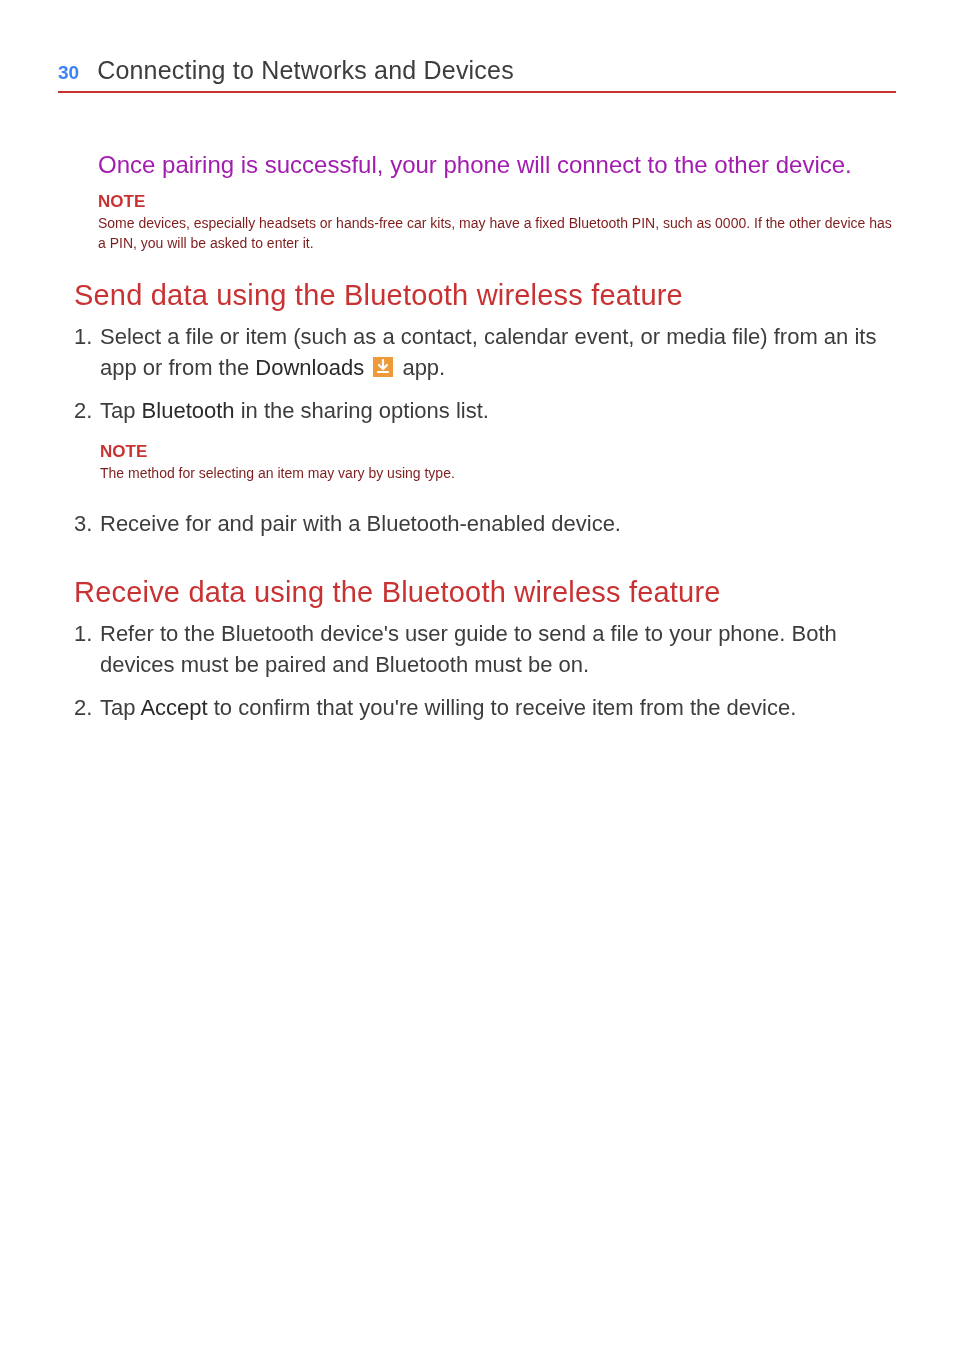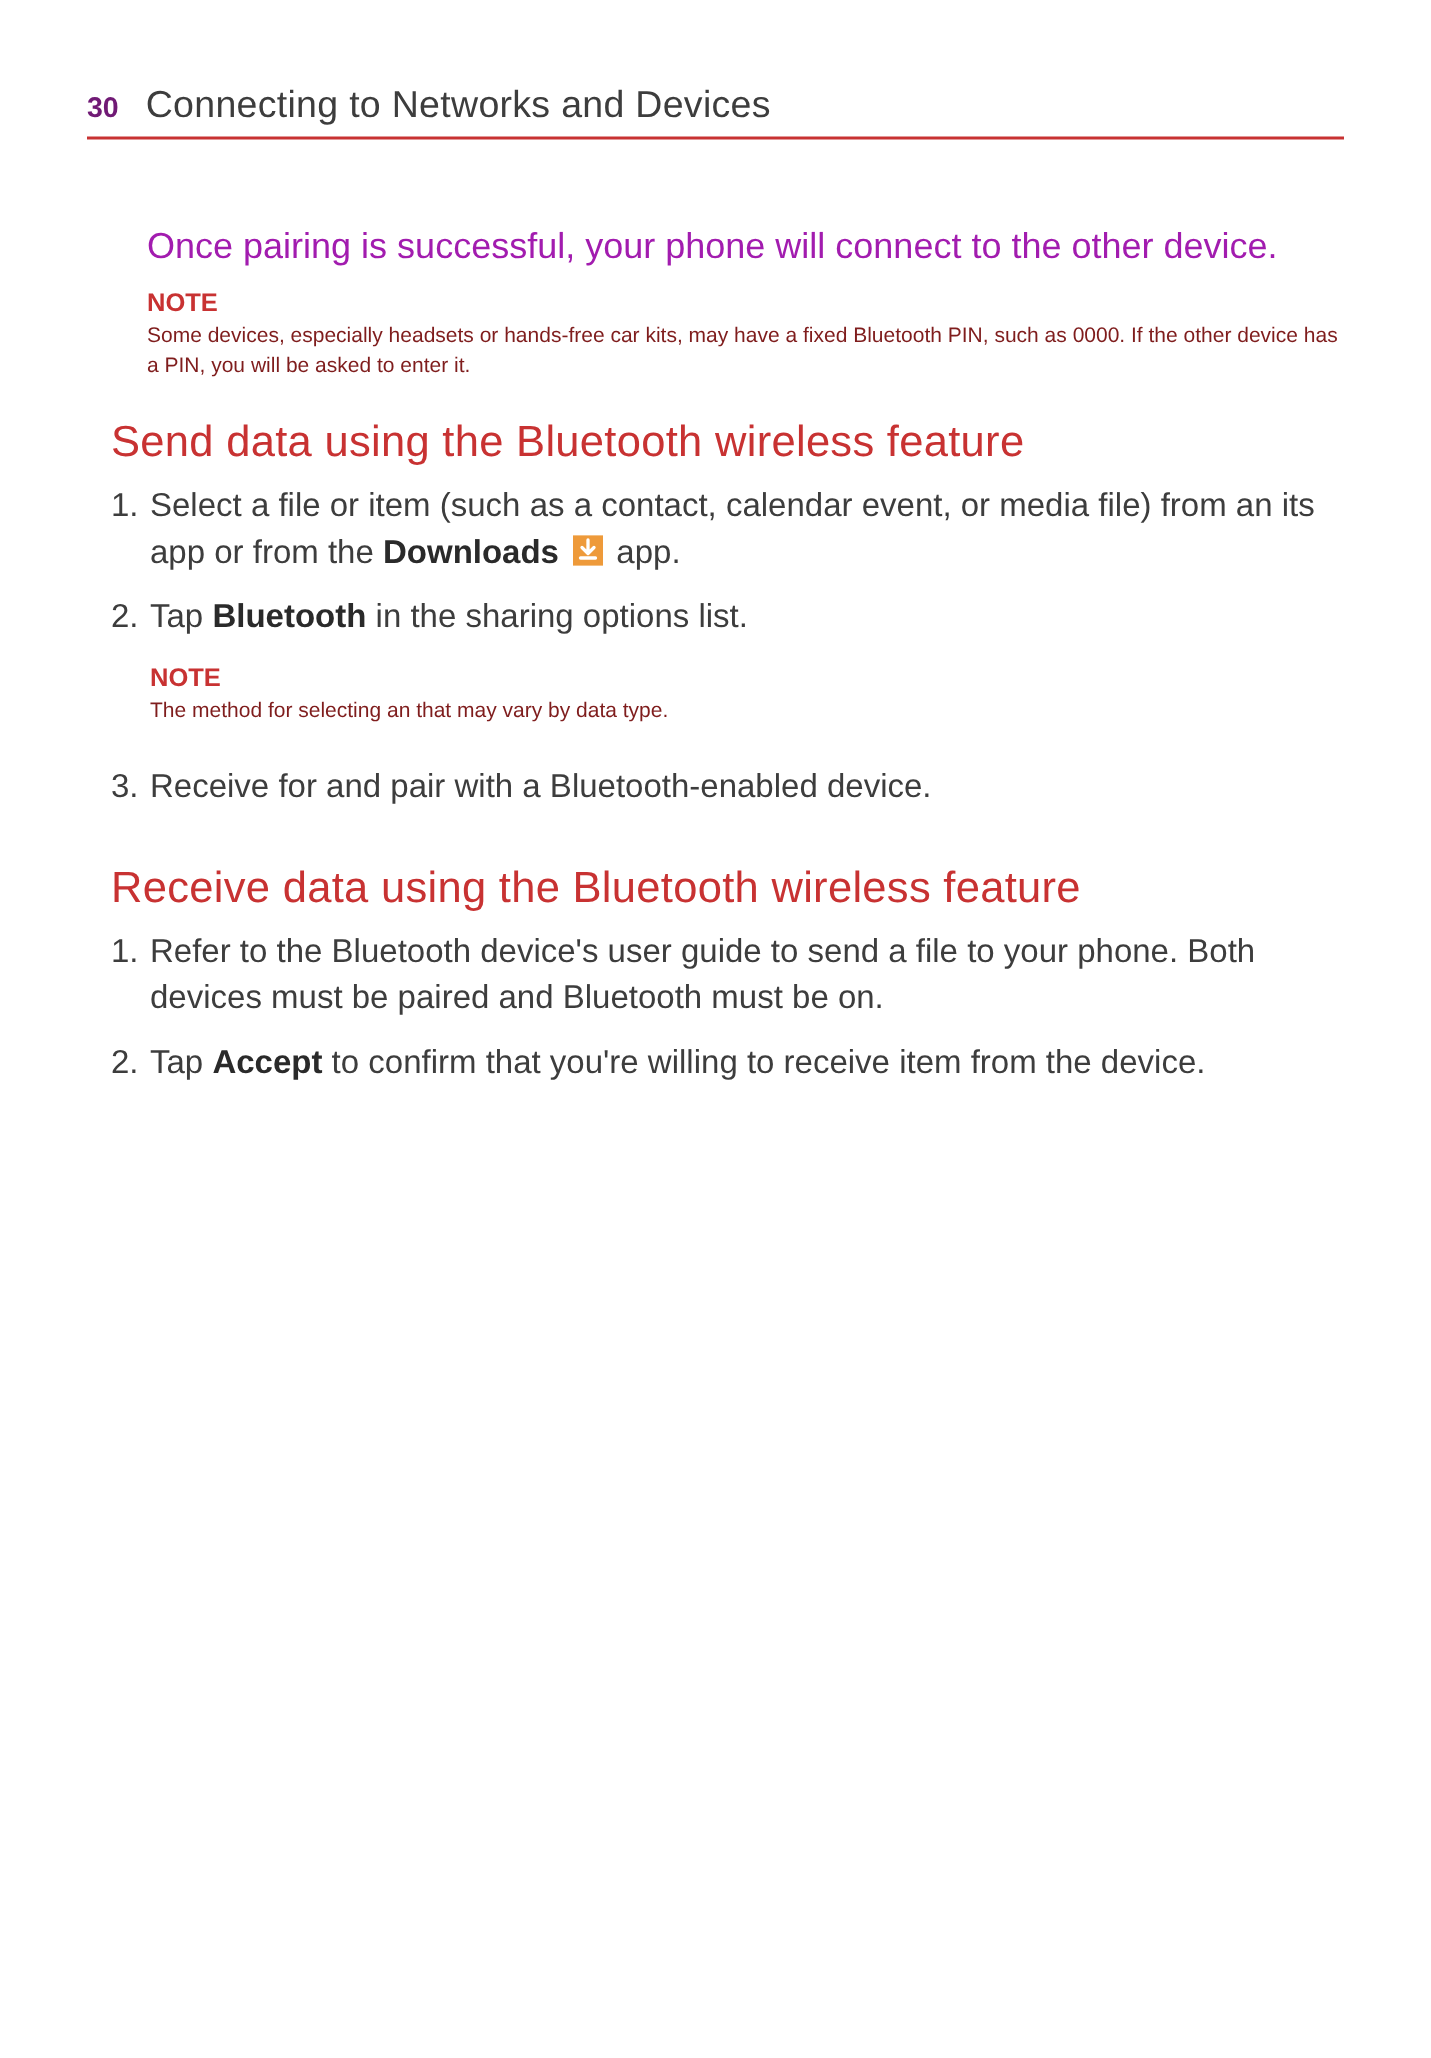--- a/index.html
+++ b/index.html
@@ -19,21 +19,21 @@
       padding: 56px 58px 0 58px;
     }
     .header {
       display: flex;
       align-items: baseline;
       border-bottom: 2px solid #c83232;
       padding-bottom: 6px;
       margin-bottom: 56px;
     }
     .page-number {
-      color: #701a75;
+      color: #3b82f6;
       font-size: 19px;
       font-weight: bold;
       margin-right: 18px;
     }
     .header-title {
       color: #3d3d3d;
       font-size: 25px;
       font-weight: 400;
       letter-spacing: 0.2px;
     }
@@ -81,21 +81,21 @@
       line-height: 1.4;
     }
     .list-num {
       flex-shrink: 0;
       width: 26px;
     }
     .list-body {
       flex: 1;
     }
     .bold {
-      font-weight: bold;
+      font-weight: normal;
       color: #2a2a2a;
       margin-top: 48px;
     }
     .downloads-icon {
       display: inline-block;
       width: 20px;
       height: 20px;
       background: #ee9a3a;
       vertical-align: middle;
       margin: 0 3px;
@@ -149,21 +149,21 @@
 
   <div class="list-item">
     <span class="list-num">2.</span>
     <span class="list-body">
       <span>Tap </span><span class="bold">Bluetooth</span><span> in the sharing options list.</span>
     </span>
   </div>
 
   <div class="note-block indented">
     <span class="note-label">NOTE</span>
-    <span class="note-text">The method for selecting an that may vary by data type.</span>
+    <span class="note-text">The method for selecting an item may vary by using type.</span>
   </div>
 
   <div class="list-item">
     <span class="list-num">3.</span>
     <span class="list-body">Receive for and pair with a Bluetooth-enabled device.</span>
   </div>
 
   <div class="section-gap"></div>
 
   <h3 class="section-heading">Receive data using the Bluetooth wireless feature</h3>

